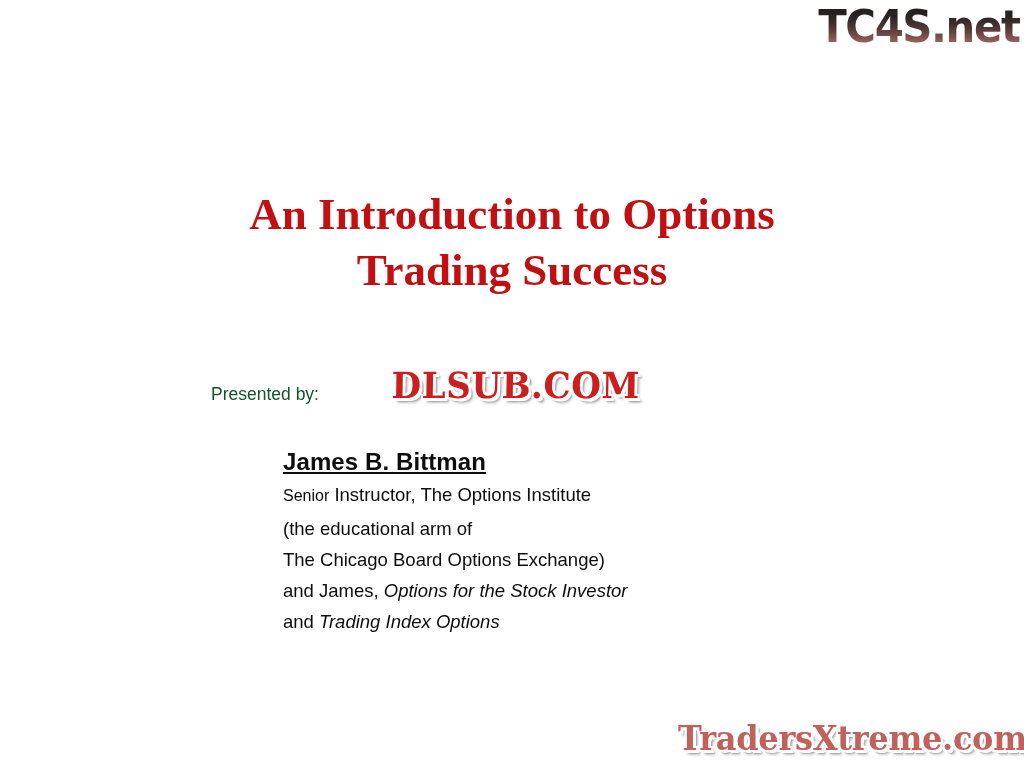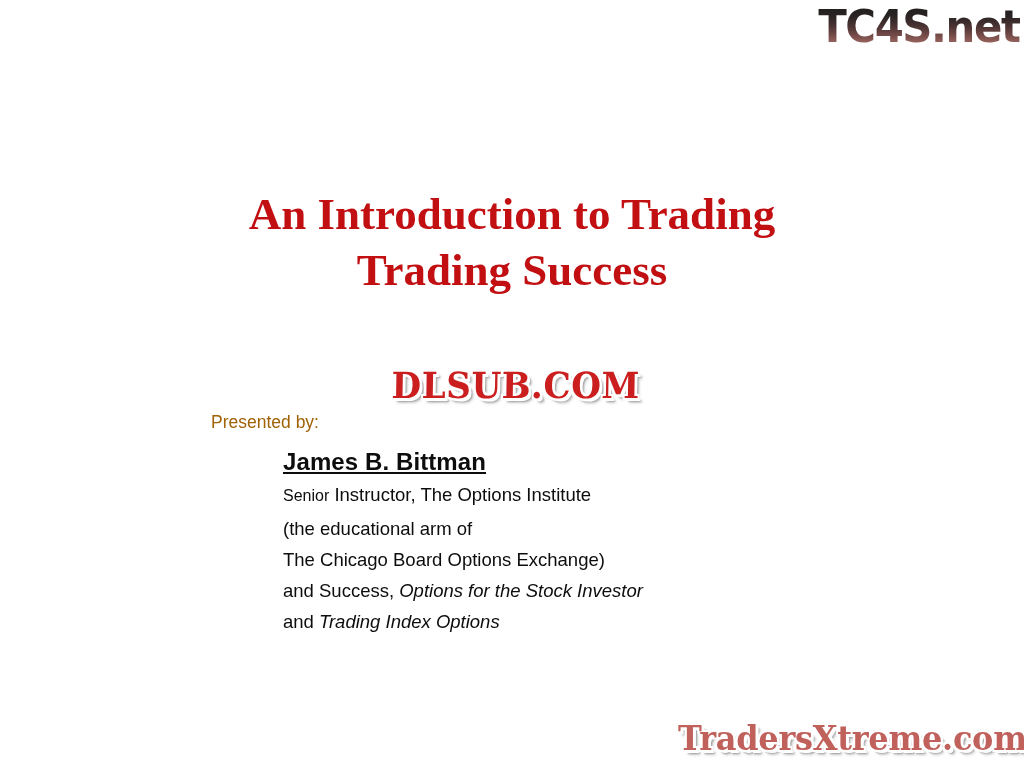--- a/index.html
+++ b/index.html
@@ -80,23 +80,22 @@
     top: 363px;
     width: 520px;
     height: 44px;
   }
   .presented-label {
     position: absolute;
     left: 0;
     top: 21px;
     font-size: 17.5px;
     line-height: 20px;
-    color: #a16207;
-    white-space: nowrap;
-    margin-top: 28px;
+    color: #14532d;
+    white-space: nowrap;
   }
 
   
   .dlsub-logo {
     position: absolute;
     left: 157px;
     top: -1px;
     width: 295px;
     height: 45px;
     display: flex;
@@ -188,21 +187,21 @@
 </head>
 <body>
 
 <div id="slide">
 
   <div class="tc4s-logo">
     <span class="glyphs">TC4S.net</span>
   </div>
 
   <div class="title-block">
-    <div class="title-line">An Introduction to Trading</div>
+    <div class="title-line">An Introduction to Options</div>
     <div class="title-line">Trading Success</div>
   </div>
 
   <div class="presented-row">
     <span class="presented-label">Presented by:</span>
     <div class="dlsub-logo">
       <span class="glyphs">DLSUB.COM</span>
     </div>
   </div>
 
@@ -212,21 +211,21 @@
     <div class="presenter-line role-line">
       <span class="role-big">Senior</span>
       <span>Instructor, The Options Institute</span>
     </div>
 
     <div class="presenter-line">(the educational arm of</div>
 
     <div class="presenter-line">The Chicago Board Options Exchange)</div>
 
     <div class="presenter-line">
-      <span>and Success,</span>
+      <span>and James,</span>
       <span class="book-title">Options for the Stock Investor</span>
     </div>
 
     <div class="presenter-line">
       <span>and</span>
       <span class="book-title">Trading Index Options</span>
     </div>
   </div>
 
   <div class="tx-logo">

